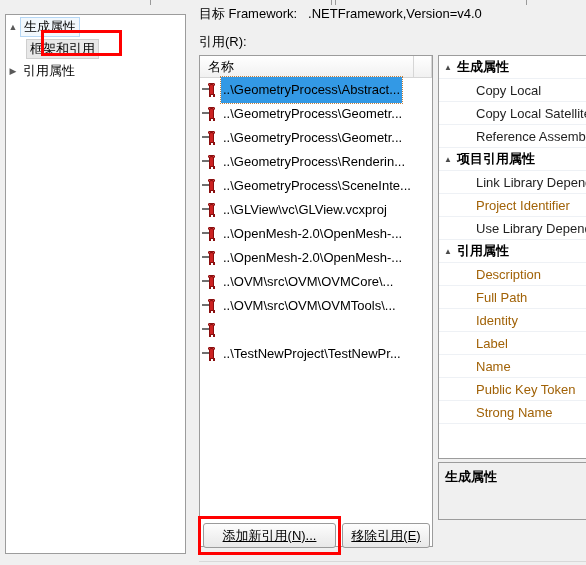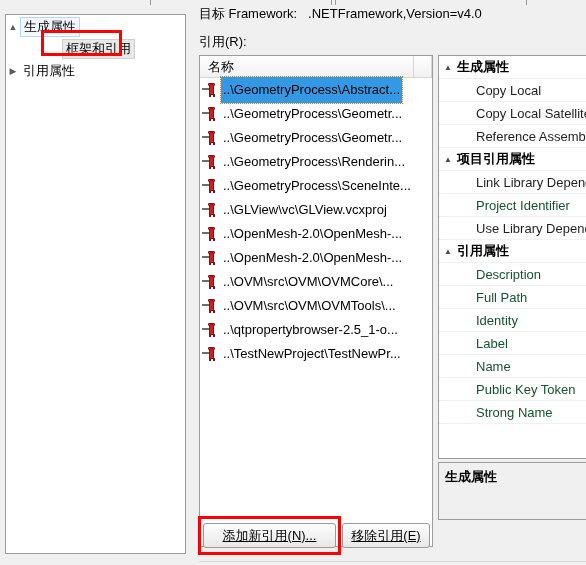--- a/index.html
+++ b/index.html
@@ -66,21 +66,21 @@
     display: inline-block;
     padding: 0 3px;
     vertical-align: middle;
     line-height: 18px;
   }
   .tree-label.focus-outline {
     border: 1px solid #b6d7f5;
     background: #f2f8fd;
   }
   .tree-child {
-    padding-left: 56px;
+    padding-left: 20px;
   }
   .tree-label.selected-node {
     background: #e8e8e8;
     border: 1px solid #cfcfcf;
   }
 
   
   .annot {
     position: absolute;
     border: 3px solid #ff0000;
@@ -242,21 +242,21 @@
     height: 22px;
     font-size: 13px;
     border-bottom: 1px solid #eef1f5;
   }
   .prop-row .pname {
     padding-left: 37px;
     white-space: nowrap;
     overflow: hidden;
   }
   .prop-row.enabled .pname { color: #1f1f1f; }
-  .prop-row.disabled .pname { color: #14532d; }
+  .prop-row.disabled .pname { color: #a16207; }
 
   
   .desc-panel {
     position: absolute;
     left: 438px;
     top: 462px;
     width: 148px;
     height: 58px;
     background: #f0f0f0;
     border: 1px solid #9c9c9c;
@@ -442,21 +442,20 @@
       </div>
 
       <div class="list-item">
         <span class="ref-icon">
             <span class="plug-wire"></span>
             <span class="plug-cap"></span>
             <span class="plug-body"></span>
             <span class="plug-prong-l"></span>
             <span class="plug-prong-r"></span>
           </span>
-        <span class="label">..\qtpropertybrowser-2.5_1-o...</span>
       </div>
 
       <div class="list-item">
         <span class="ref-icon">
             <span class="plug-wire"></span>
             <span class="plug-cap"></span>
             <span class="plug-body"></span>
             <span class="plug-prong-l"></span>
             <span class="plug-prong-r"></span>
           </span>

